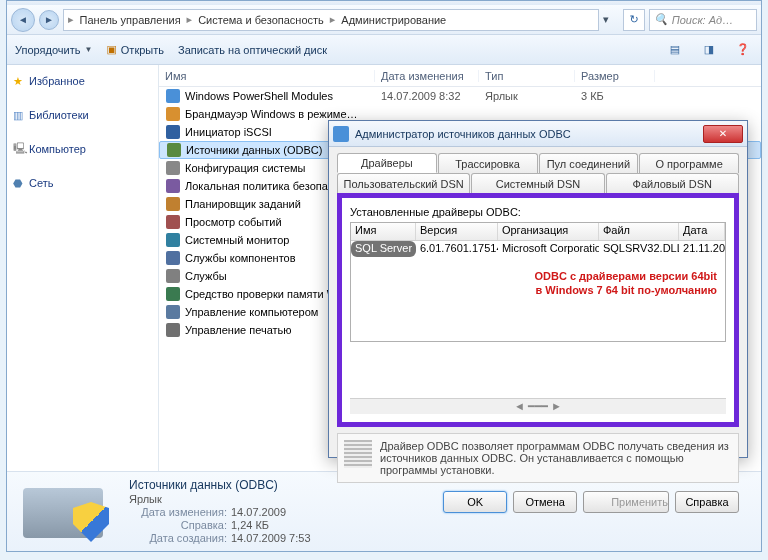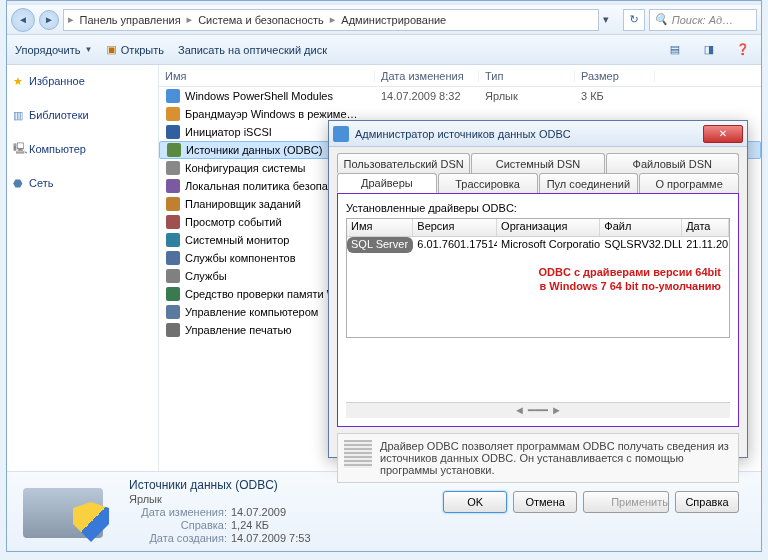--- a/index.html
+++ b/index.html
@@ -57,21 +57,21 @@
 
 .odbc { position: absolute; left: 328px; top: 120px; width: 420px; height: 338px; background: #f0f0f0; border: 1px solid #5a7aa8; box-shadow: 0 4px 16px rgba(0,0,0,0.3); }
 .odbc-title { height: 26px; background: linear-gradient(#f4f8fd,#dce8f6); display: flex; align-items: center; padding: 0 4px; gap: 6px; border-bottom: 1px solid #b8c8dc; }
 .odbc-title .ico { width: 16px; height: 16px; background: #4a90d8; border-radius: 2px; }
 .odbc-title .txt { flex: 1; color: #1a3a60; }
 .odbc-title .close { width: 40px; height: 18px; background: linear-gradient(#e88,#c33); border: 1px solid #a22; border-radius: 2px; color: #fff; display: flex; align-items: center; justify-content: center; font-size: 10px; }
 .tabstrip { padding: 6px 8px 0 8px; }
 .tabrow { display: flex; gap: 1px; }
 .tab { flex: 1; height: 20px; background: linear-gradient(#fdfdfd,#ececec); border: 1px solid #b0b0b0; border-bottom: none; border-radius: 3px 3px 0 0; display: flex; align-items: center; justify-content: center; color: #333; }
 .tab.active { background: #fff; position: relative; z-index: 2; border-bottom: 1px solid #fff; margin-bottom: -1px; }
-.tabpanel { border: 1px solid #6d28d9; background: #fff; margin: 0 8px 6px 8px; height: 234px; padding: 8px; display: flex; flex-direction: column; }
+.tabpanel { border: 5px solid #6d28d9; background: #fff; margin: 0 8px 6px 8px; height: 234px; padding: 8px; display: flex; flex-direction: column; }
 .drvlabel { margin-bottom: 4px; }
 .drvlist { border: 1px solid #b0b0b0; height: 120px; background: #fff; overflow: hidden; }
 .drvhead { display: flex; background: linear-gradient(#fdfdfd,#ececec); border-bottom: 1px solid #d0d0d0; height: 18px; }
 .drvhead > div { padding: 1px 4px; border-right: 1px solid #d8d8d8; }
 .dh-name { width: 68px; } .dh-ver { width: 86px; } .dh-org { width: 106px; } .dh-file { width: 84px; } .dh-date { width: 48px; }
 .drvrow { display: flex; height: 16px; }
 .drvrow > div { padding: 1px 4px; overflow: hidden; white-space: nowrap; }
 .drvrow .dh-name { background: #737373; color: #fff; border-radius: 6px; }
 .overlay-text { color: #d01818; font-weight: bold; font-size: 14px; text-align: right; margin-top: 12px; line-height: 1.3; }
 .hscroll { height: 16px; background: #f0f0f0; border-top: 1px solid #d0d0d0; display: flex; align-items: center; justify-content: center; color: #888; margin-top: auto; }
@@ -310,29 +310,29 @@
 </div>
 
 <div class="odbc">
   <div class="odbc-title">
     <div class="ico"></div>
     <div class="txt">Администратор источников данных ODBC</div>
     <div class="close">✕</div>
   </div>
   <div class="tabstrip">
     <div class="tabrow">
-      <div class="tab">Пользовательский DSN</div>
-      <div class="tab">Системный DSN</div>
-      <div class="tab">Файловый DSN</div>
-    </div>
-    <div class="tabrow">
       <div class="tab active">Драйверы</div>
       <div class="tab">Трассировка</div>
       <div class="tab">Пул соединений</div>
       <div class="tab">О программе</div>
+    </div>
+    <div class="tabrow">
+      <div class="tab">Пользовательский DSN</div>
+      <div class="tab">Системный DSN</div>
+      <div class="tab">Файловый DSN</div>
     </div>
   </div>
   <div class="tabpanel">
     <div class="drvlabel">Установленные драйверы ODBC:</div>
     <div class="drvlist">
       <div class="drvhead">
         <div class="dh-name">Имя</div>
         <div class="dh-ver">Версия</div>
         <div class="dh-org">Организация</div>
         <div class="dh-file">Файл</div>

